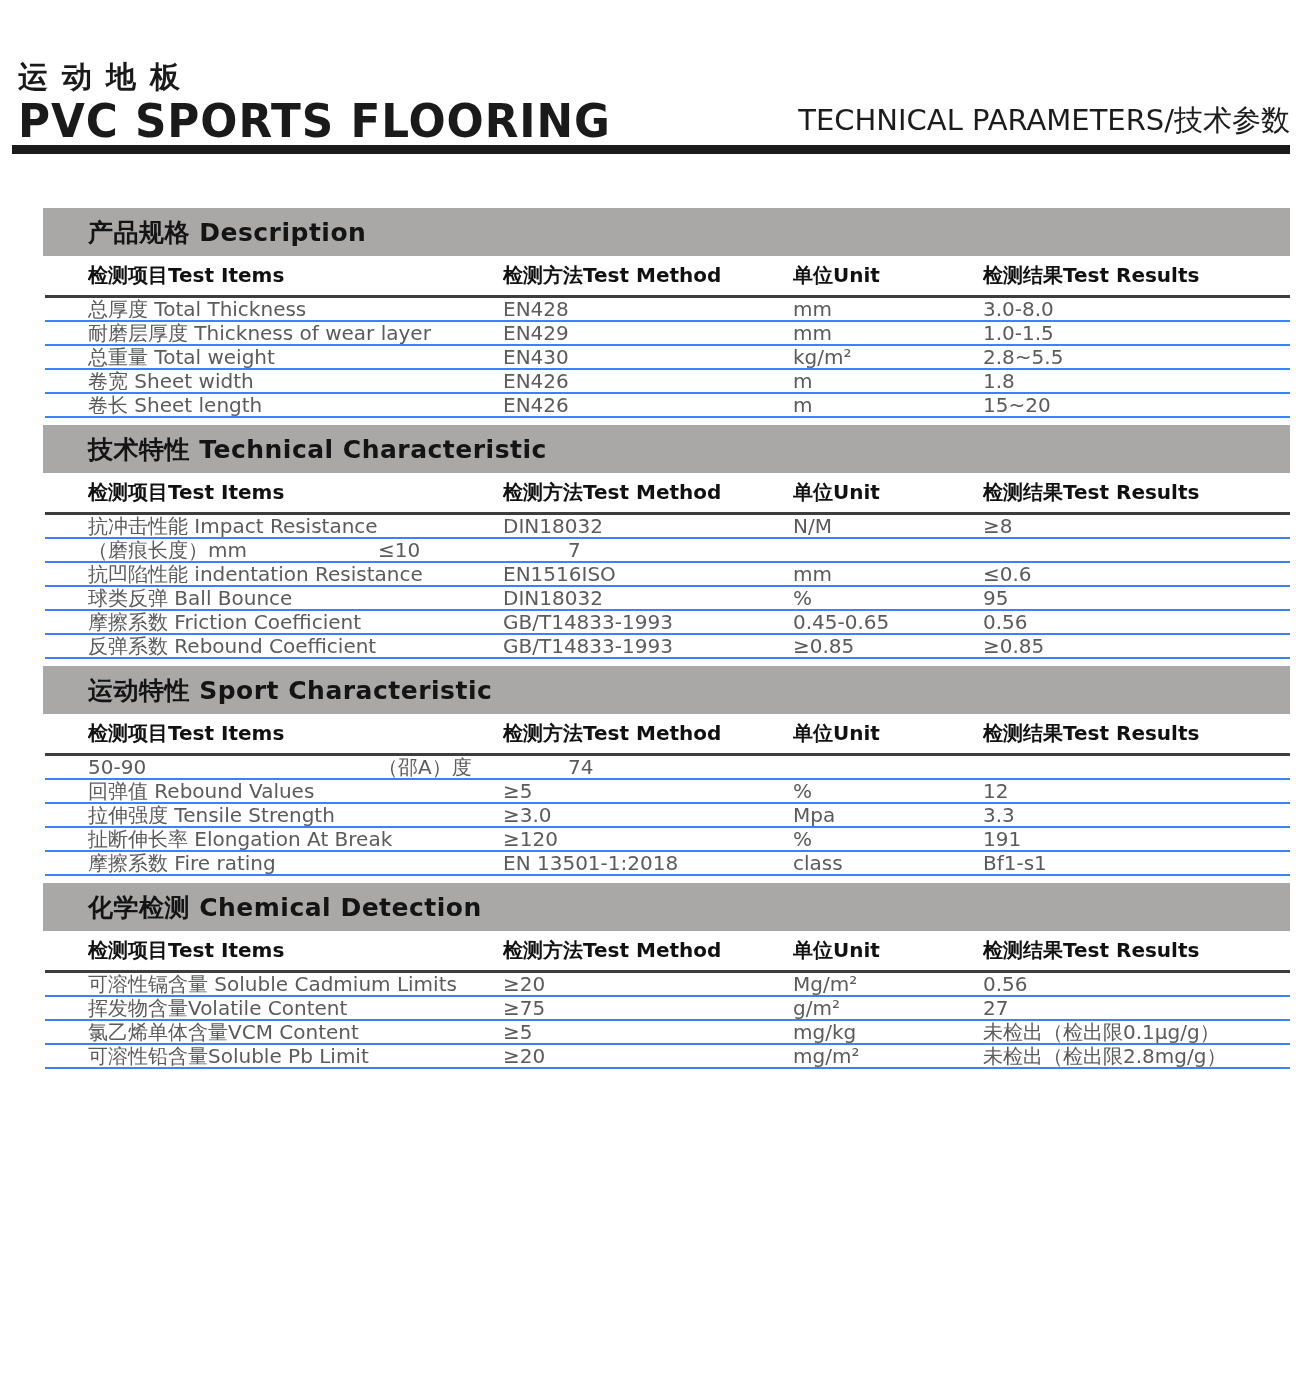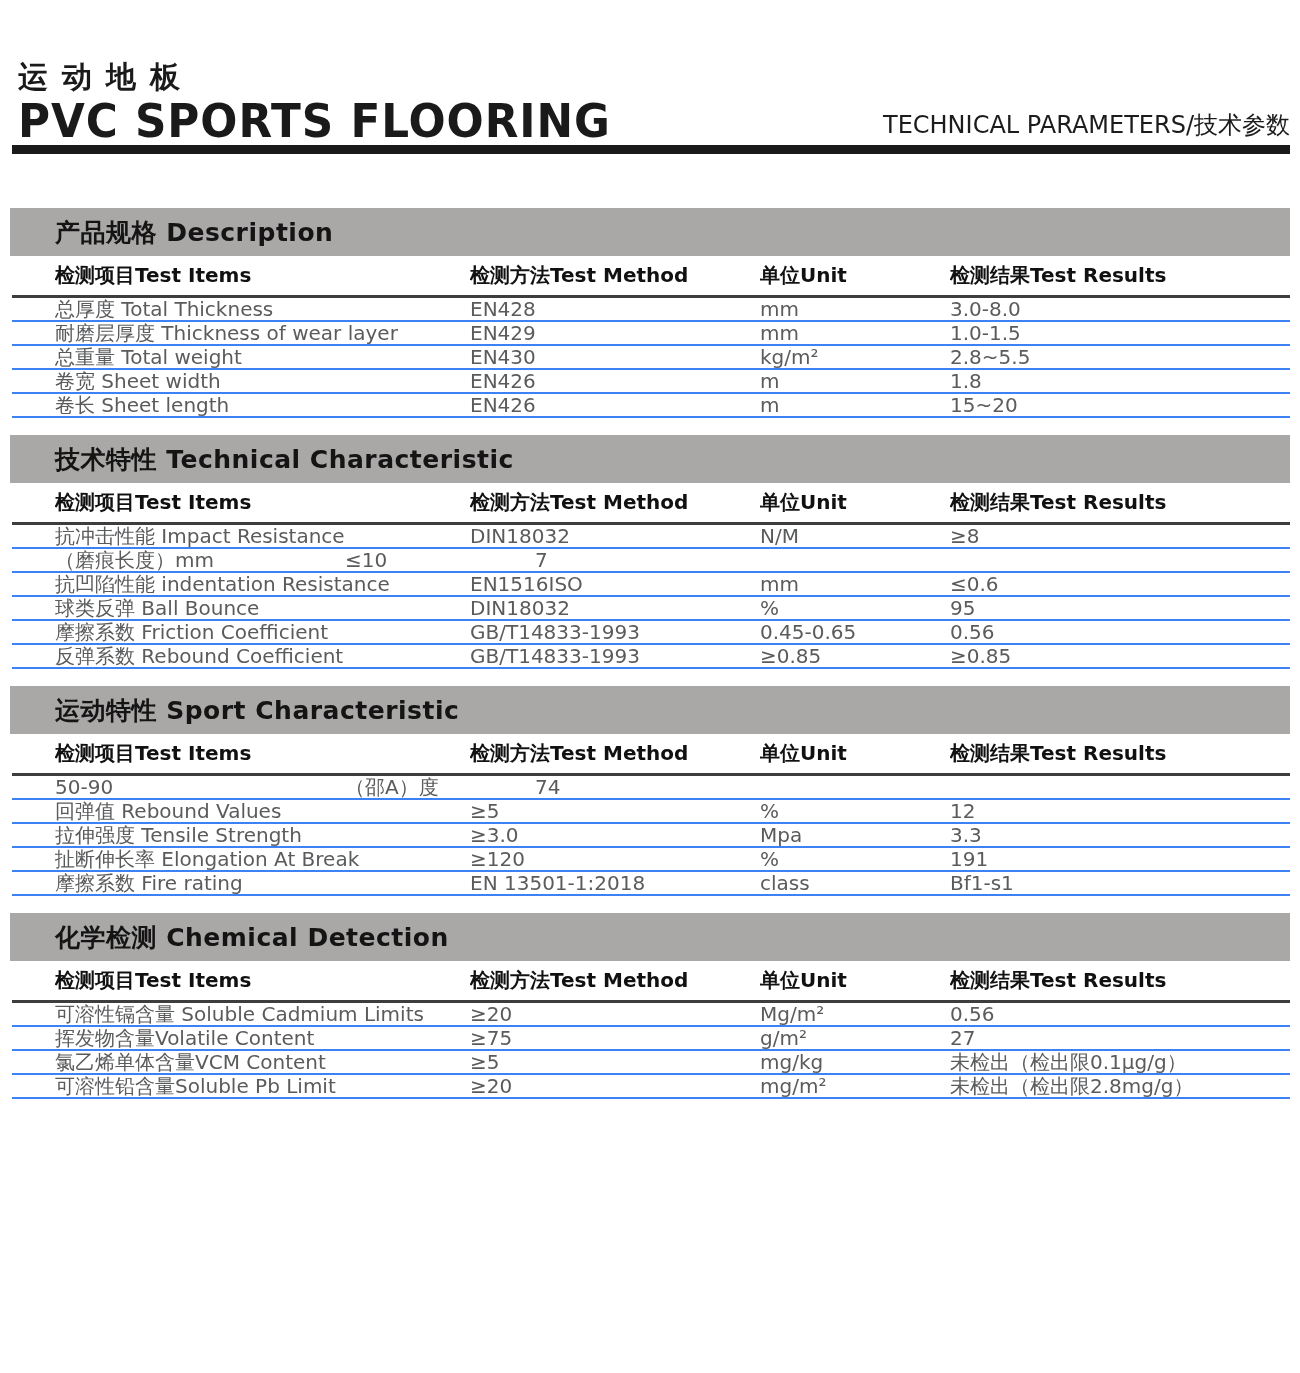--- a/index.html
+++ b/index.html
@@ -32,35 +32,35 @@
     font-size: 46px;
     font-weight: 800;
     letter-spacing: 1px;
     color: #1a1a1a;
     transform: scaleX(0.95);
     transform-origin: left bottom;
     margin-top: 4px;
     white-space: nowrap;
   }
   .subtitle {
-    font-size: 24px;
+    font-size: 29px;
     font-weight: 500;
     color: #1c1c1c;
     padding-bottom: 4px;
     white-space: nowrap;
   }
   .header-rule {
     height: 9px;
     background: #1a1a1a;
     margin: 0 10px 0 12px;
   }
 
   
   .sections { margin-top: 54px; }
-  .section { margin-bottom: 17px; }
+  .section { margin-bottom: 7px; padding-left: 33px; }
 
   .section-banner {
     margin: 0 10px;
     height: 48px;
     background: #aaa7a7;
     display: flex;
     align-items: center;
     padding-left: 45px;
   }
   .section-title {

